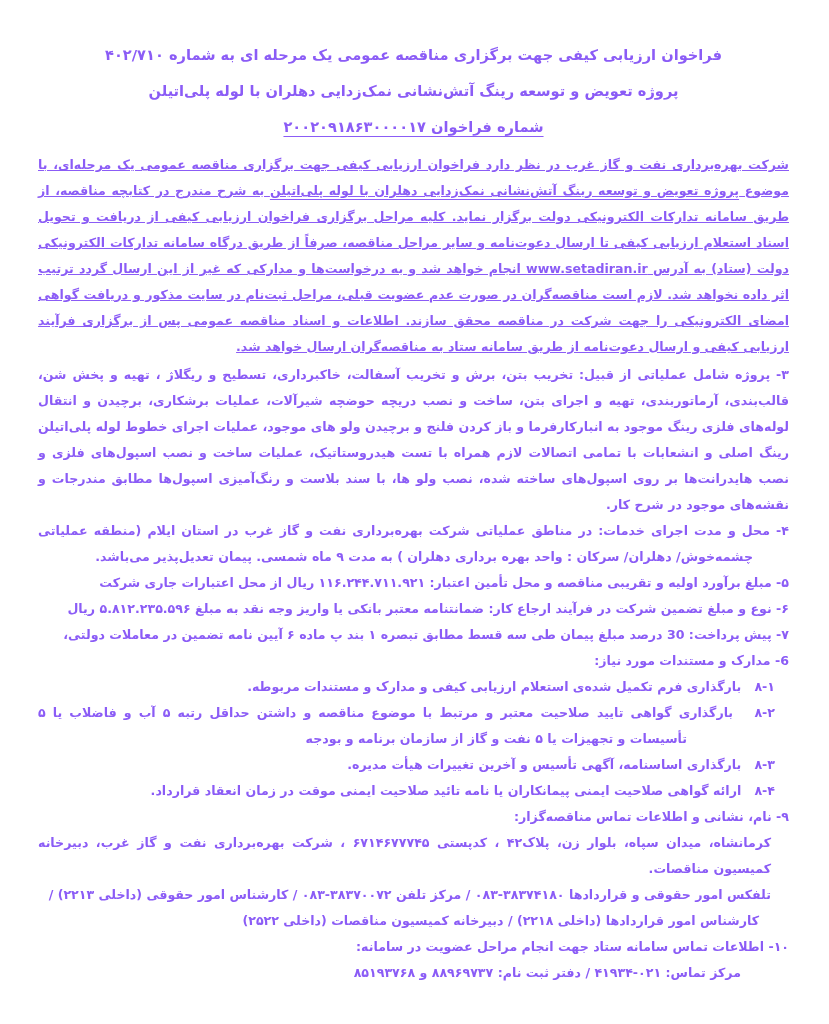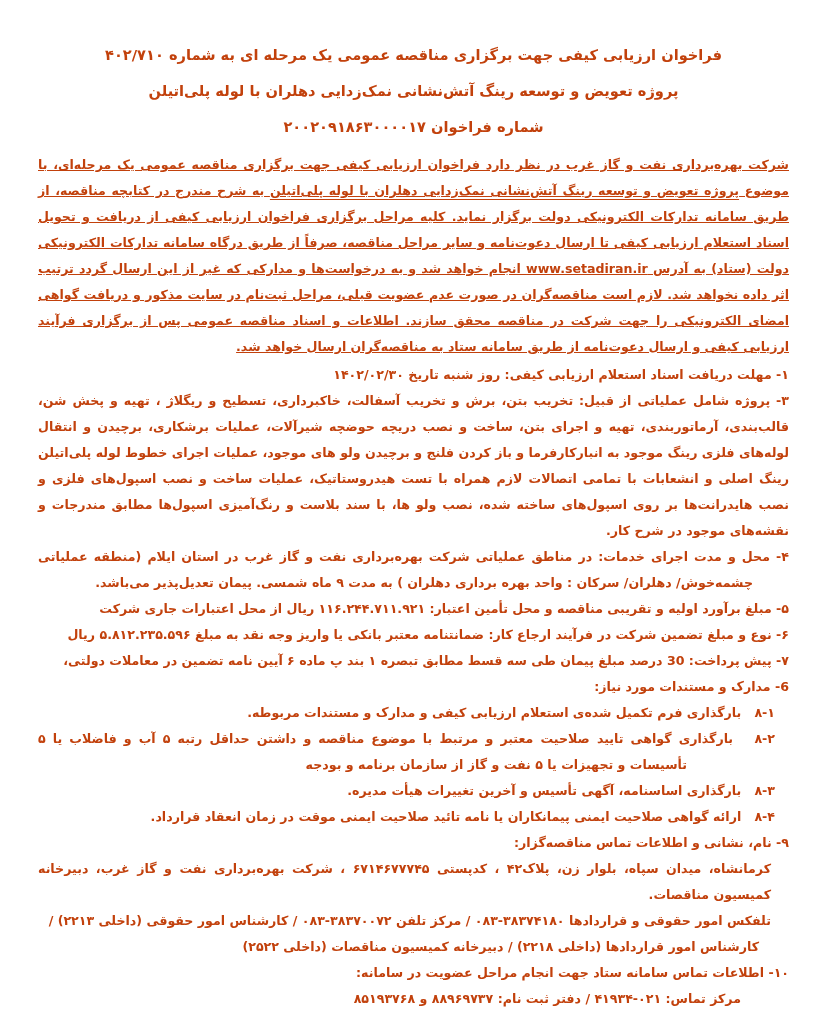--- a/index.html
+++ b/index.html
@@ -13,32 +13,33 @@
     overflow: hidden;
   }
   .page {
     box-sizing: border-box;
     width: 829px;
     height: 1024px;
     direction: rtl;
     padding: 44px 40px 20px 38px;
     font-family: "DejaVu Sans", sans-serif;
     font-weight: bold;
-    color: #c2410c;
+    color: #8b5cf6;
     font-size: 12.6px;
     line-height: 26px;
   }
   .title-line {
     text-align: center;
     font-size: 14.6px;
     line-height: 21px;
     margin: 0 0 15px 0;
     font-weight: bold;
   }
   .title-underline {
+    text-decoration: underline;
     text-underline-offset: 4px;
   }
   .intro {
     text-align: justify;
     margin: 6px 0 2px 0;
     text-decoration: underline;
   }
   .u {
     text-decoration: underline;
     text-underline-offset: 4px;
@@ -67,21 +68,20 @@
 <body>
 
 <div class="page">
 
   <div class="title-line">فراخوان ارزیابی کیفی جهت برگزاری مناقصه عمومی یک مرحله ای به شماره ۴۰۲/۷۱۰</div>
   <div class="title-line">پروژه تعویض و توسعه رینگ آتش‌نشانی نمک‌زدایی دهلران با  لوله پلی‌اتیلن</div>
   <div class="title-line title-underline">شماره فراخوان ۲۰۰۲۰۹۱۸۶۳۰۰۰۰۱۷</div>
 
   <p class="intro"><span>شرکت بهره‌برداری نفت و گاز غرب در نظر دارد فراخوان ارزیابی کیفی جهت برگزاری مناقصه عمومی یک مرحله‌ای، با موضوع </span><span class="u">پروژه تعویض و توسعه رینگ آتش‌نشانی نمک‌زدایی دهلران با  لوله پلی‌اتیلن</span><span> به شرح مندرج در کتابچه مناقصه، از طریق سامانه تدارکات الکترونیکی دولت برگزار نماید. کلیه مراحل برگزاری فراخوان ارزیابی کیفی از دریافت و تحویل اسناد استعلام ارزیابی کیفی تا ارسال دعوت‌نامه و سایر مراحل مناقصه، صرفاً از طریق درگاه سامانه تدارکات الکترونیکی دولت (ستاد) به آدرس www.setadiran.ir انجام خواهد شد و به درخواست‌ها و مدارکی که غیر از این ارسال گردد ترتیب اثر داده نخواهد شد. لازم است مناقصه‌گران در صورت عدم عضویت قبلی، مراحل ثبت‌نام در سایت مذکور و دریافت گواهی امضای الکترونیکی را جهت شرکت در مناقصه محقق سازند. اطلاعات و اسناد مناقصه عمومی پس از برگزاری فرآیند ارزیابی کیفی و ارسال دعوت‌نامه از طریق سامانه ستاد به مناقصه‌گران ارسال خواهد شد.</span></p>
 
-  <div class="item">۱- مهلت دریافت اسناد استعلام ارزیابی کیفی: روز شنبه تاریخ ۱۴۰۲/۰۲/۳۰</div>
   <div class="item">۳- پروژه شامل عملیاتی از قبیل: تخریب بتن، برش و تخریب آسفالت، خاکبرداری، تسطیح و ریگلاژ ، تهیه و پخش شن، قالب‌بندی، آرماتوربندی، تهیه و اجرای بتن، ساخت و نصب دریچه حوضچه شیرآلات، عملیات برشکاری، برچیدن و انتقال لوله‌های فلزی رینگ موجود به انبارکارفرما و باز کردن فلنج و برچیدن ولو های موجود، عملیات اجرای خطوط لوله پلی‌اتیلن رینگ اصلی و انشعابات با تمامی اتصالات لازم همراه با تست هیدروستاتیک، عملیات ساخت و نصب اسپول‌های فلزی و  نصب هایدرانت‌ها بر روی اسپول‌های ساخته شده، نصب ولو ها، با سند بلاست و رنگ‌آمیزی اسپول‌ها مطابق مندرجات و نقشه‌های موجود در شرح کار.</div>
   <div class="item hang-sm">۴- محل و مدت اجرای خدمات: در مناطق عملیاتی شرکت بهره‌برداری نفت و گاز غرب در استان ایلام (منطقه عملیاتی چشمه‌خوش/ دهلران/ سرکان : واحد بهره برداری دهلران ) به مدت ۹ ماه شمسی. پیمان تعدیل‌پذیر می‌باشد.</div>
   <div class="item">۵- مبلغ برآورد اولیه و تقریبی مناقصه و محل تأمین اعتبار: ۱۱۶.۲۴۴.۷۱۱.۹۲۱ ریال از محل اعتبارات جاری شرکت</div>
   <div class="item">۶- نوع و مبلغ تضمین شرکت در فرآیند ارجاع کار: ضمانتنامه معتبر بانکی یا واریز وجه نقد به مبلغ  ۵.۸۱۲.۲۳۵.۵۹۶ ریال</div>
   <div class="item">۷- پیش پرداخت: 30 درصد مبلغ پیمان طی سه قسط مطابق تبصره ۱ بند پ ماده ۶ آیین نامه تضمین در معاملات دولتی،</div>
 
   <div class="item">6- مدارک و مستندات مورد نیاز:</div>
   <div class="sub-item">۸-۱&nbsp;&nbsp; بارگذاری فرم تکمیل شده‌ی استعلام ارزیابی کیفی و مدارک و مستندات مربوطه.</div>
   <div class="sub-item hang-lg">۸-۲&nbsp;&nbsp; بارگذاری گواهی تایید صلاحیت معتبر و مرتبط با موضوع مناقصه و داشتن حداقل  رتبه ۵ آب و فاضلاب یا ۵ تأسیسات و تجهیزات یا ۵ نفت و گاز از سازمان برنامه و بودجه</div>
   <div class="sub-item">۸-۳&nbsp;&nbsp; بارگذاری اساسنامه، آگهی تأسیس و آخرین تغییرات هیأت مدیره.</div>

